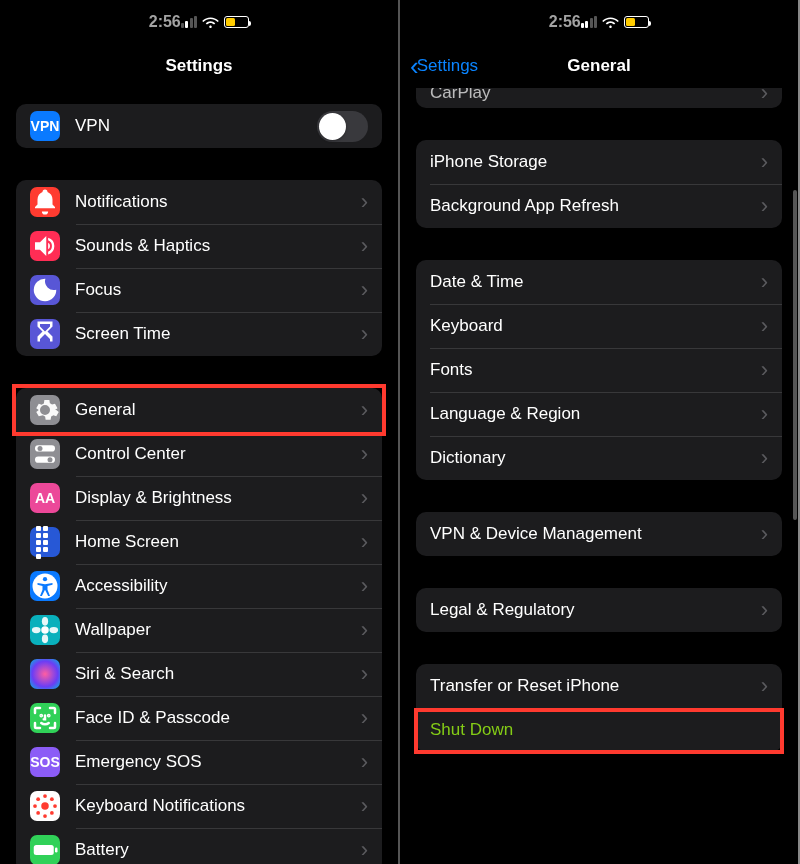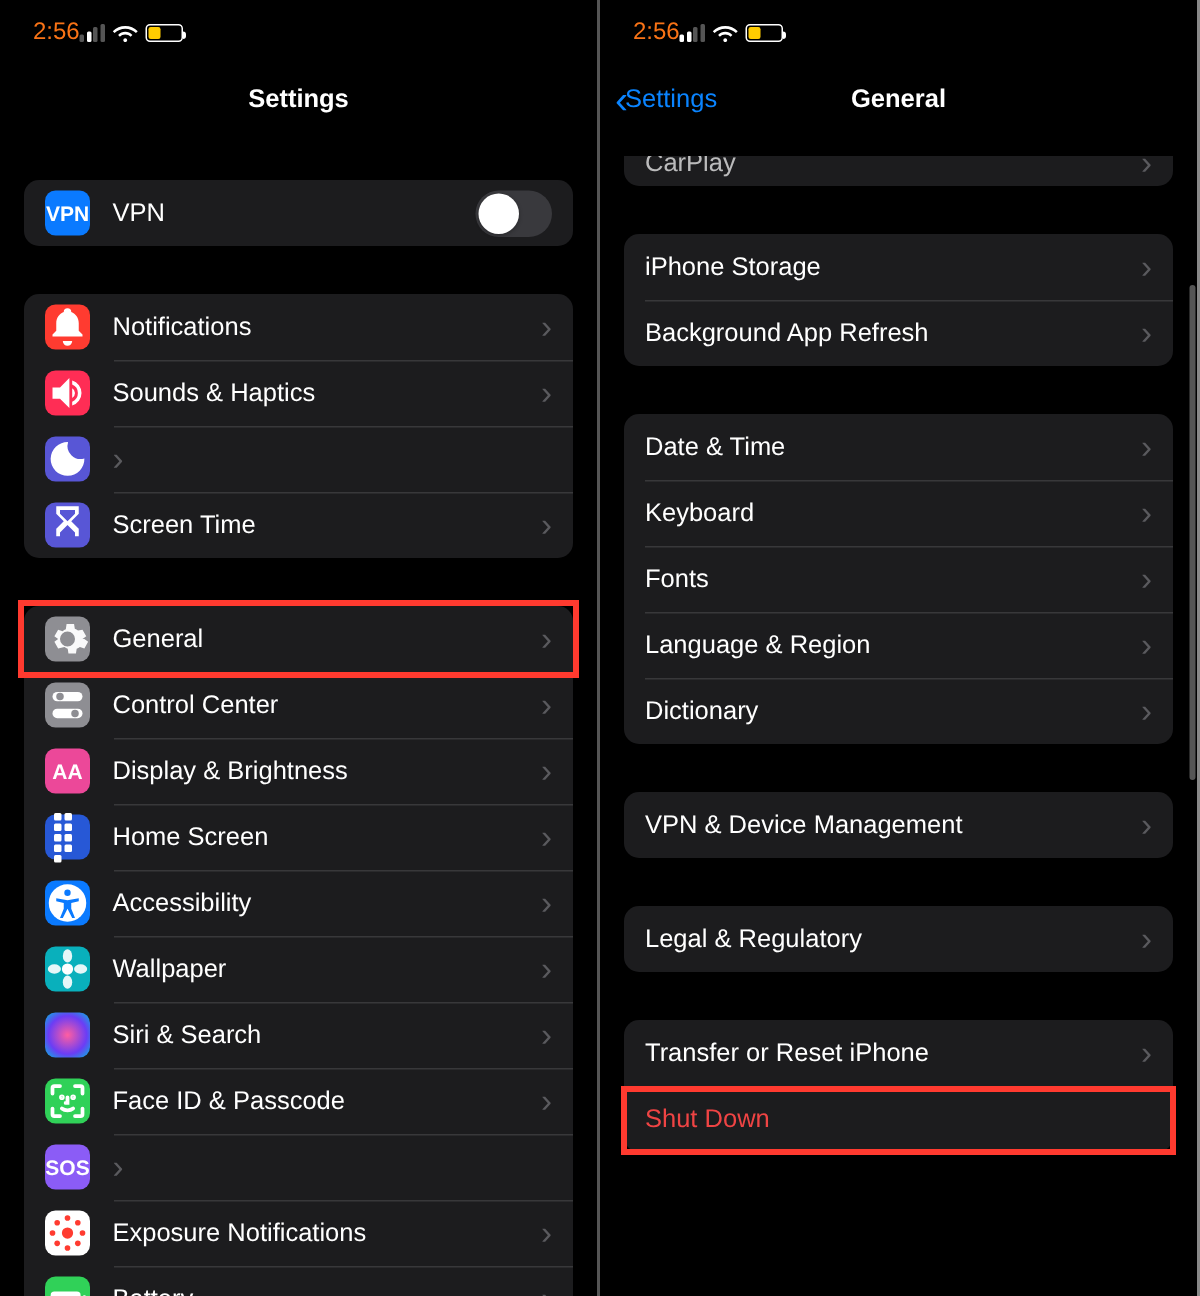--- a/index.html
+++ b/index.html
@@ -21,25 +21,25 @@
     flex-direction: column;
   }
   .phone.left { border-right: 2px solid #555; }
   .phone.right { border-right: 2px solid #888; }
 
   
   .status-bar {
     height: 44px;
     display: flex;
     align-items: center;
-    justify-content: flex-start;
+    justify-content: center;
     padding: 0 22px;
-    color: #f97316;
+    color: #a3a3a3;
     font-size: 16px;
-    font-weight: 400;
+    font-weight: 700;
   }
   .status-right { display: flex; align-items: center; gap: 5px; }
   .signal-bars { display: flex; align-items: flex-end; gap: 1.5px; }
   .bar { width: 3px; background: #555; border-radius: 1px; }
   .bar.on { background: #fff; }
   .b1 { height: 5px; } .b2 { height: 7.5px; } .b3 { height: 10px; } .b4 { height: 12.5px; }
   .wifi-icon svg { width: 17px; height: 13px; display:block;}
   .battery {
     width: 25px; height: 12px;
     border: 1px solid #fff; border-radius: 3px;
@@ -67,21 +67,20 @@
     display: flex; align-items: center;
     color: #0a84ff; font-weight: 400;
   }
   .nav-back .chev { font-size:26px; line-height:1; margin-right:-2px; font-weight:400;}
 
   
   .content {
     flex: 1;
     overflow-y: hidden;
     position: relative;
-    margin-top: 16px;
   }
   .scroll-inner { position: absolute; width: 100%; }
   .phone.left .scroll-inner { top: 16px; }
   .phone.right .scroll-inner { top: -10px; }
 
   .group {
     margin: 0 16px 32px 16px;
     background: #1c1c1e;
     border-radius: 10px;
     overflow: hidden;
@@ -105,21 +104,21 @@
   .row .icon {
     width: 30px; height: 30px;
     border-radius: 7px;
     margin-right: 15px;
     display:flex; align-items:center; justify-content:center;
     flex-shrink:0;
     font-size:14px; font-weight:700; color:#fff;
   }
   .row .label { flex: 1; }
   .row .chevron { color: #5a5a5e; font-size: 22px; font-weight:400;}
-  .row.link .label { color: #ef4444; }
+  .row.link .label { color: #84cc16; }
 
   
   .toggle {
     width: 51px; height: 31px;
     background: #39393d; border-radius: 16px;
     position: relative; flex-shrink:0;
   }
   .toggle .knob {
     width: 27px; height: 27px; background:#fff; border-radius:50%;
     position:absolute; top:2px; left:2px;
@@ -217,20 +216,21 @@
           </div>
           <span class="label">Sounds &amp; Haptics</span>
           <span class="chevron">›</span>
         </div>
         <div class="row with-icon">
           <div class="icon ic-focus">
             <svg class="ic" viewBox="0 0 24 24">
                 <path fill="#fff" d="M12.3 3A9 9 0 1021 11.7 7 7 0 0112.3 3z"></path>
               </svg>
           </div>
+          <span class="label">Focus</span>
           <span class="chevron">›</span>
         </div>
         <div class="row with-icon">
           <div class="icon ic-screentime">
             <svg class="ic" viewBox="0 0 24 24">
                 <path fill="#fff" d="M6 2h12v4l-4 4 4 4v4H6v-4l4-4-4-4V2zm2 2v2l4 4 4-4V4H8zm0 14h8v-2l-4-4-4 4v2z"></path>
               </svg>
           </div>
           <span class="label">Screen Time</span>
           <span class="chevron">›</span>
@@ -322,39 +322,40 @@
                     <circle cx="15" cy="10" r=".5" fill="#fff"></circle>
                     <path d="M12 10v3h-1M9 16c1 .8 2 1 3 1s2-.2 3-1"></path>
                   </g>
                 </svg>
             </div>
             <span class="label">Face ID &amp; Passcode</span>
             <span class="chevron">›</span>
           </div>
           <div class="row with-icon">
             <div class="icon ic-sos">SOS</div>
+            <span class="label">Emergency SOS</span>
             <span class="chevron">›</span>
           </div>
           <div class="row with-icon">
             <div class="icon ic-exposure">
               <svg class="ic" viewBox="0 0 24 24">
                   <g fill="#ff3b30">
                     <circle cx="12" cy="12" r="3"></circle>
                     <circle cx="12" cy="4" r="1.5"></circle>
                     <circle cx="12" cy="20" r="1.5"></circle>
                     <circle cx="4" cy="12" r="1.5"></circle>
                     <circle cx="20" cy="12" r="1.5"></circle>
                     <circle cx="6.5" cy="6.5" r="1.5"></circle>
                     <circle cx="17.5" cy="6.5" r="1.5"></circle>
                     <circle cx="6.5" cy="17.5" r="1.5"></circle>
                     <circle cx="17.5" cy="17.5" r="1.5"></circle>
                   </g>
                 </svg>
             </div>
-            <span class="label">Exposure Notifications</span>
+            <span class="label">Keyboard Notifications</span>
             <span class="chevron">›</span>
           </div>
           <div class="row with-icon">
             <div class="icon ic-battery">
               <svg class="ic" viewBox="0 0 24 24">
                   <rect x="3" y="8" width="16" height="8" rx="2" fill="#fff"></rect>
                   <rect x="20" y="10" width="2" height="4" rx="1" fill="#fff"></rect>
                 </svg>
             </div>
             <span class="label">Battery</span>

